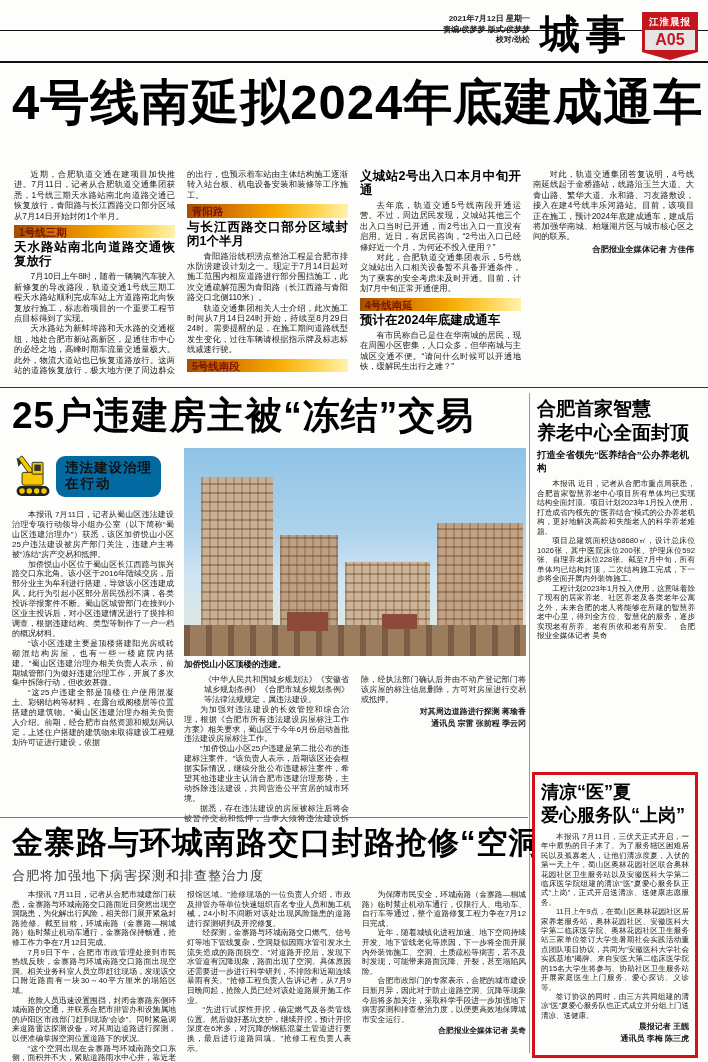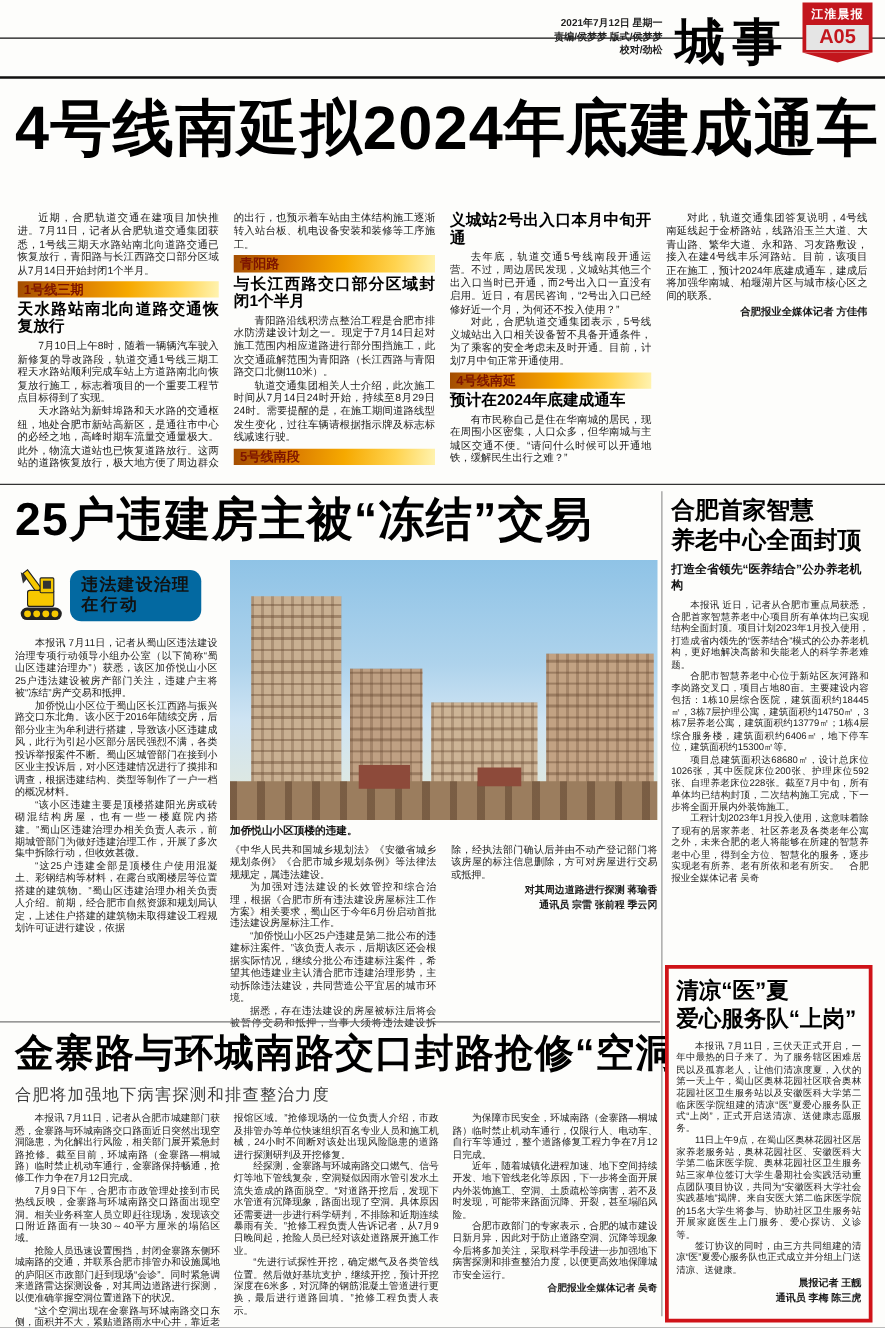--- a/index.html
+++ b/index.html
@@ -8,36 +8,36 @@
     position:relative; width:708px; height:1062px; margin:0 auto;
     background:#fdfdfb; overflow:hidden; color:#1a1a1a;
     font-family:"Liberation Sans","DejaVu Sans",sans-serif;
   }
   
   .mast-rule-thin { position:absolute; top:30px; left:0; right:0; height:1px; background:#111; }
   .mast-rule-thick { position:absolute; top:61px; left:0; right:0; height:2px; background:#111; }
   .mast { position:absolute; top:0; right:10px; display:flex; align-items:flex-start; gap:10px; z-index:3; }
   .mast-date { margin-top:14px; text-align:right; font-size:8px; line-height:10.5px; color:#222; font-weight:600; }
   .mast-section { margin-top:12px; font-size:40px; font-weight:900; letter-spacing:6px; color:#000; line-height:44px; }
-  .mast-tab { position:relative; margin-top:2px; width:56px; background:#c3161d; padding:3px 3px 2px; }
+  .mast-tab { position:relative; margin-top:12px; width:56px; background:#c3161d; padding:3px 3px 2px; }
   .mast-paper { color:#fff; font-size:9.5px; font-weight:800; text-align:center; letter-spacing:1px; line-height:13px; }
   .mast-page { margin-top:2px; background:#e5e5e5; color:#c3161d; font-size:16px; font-weight:900; text-align:center; line-height:20px; }
   .mast-tab::after { content:""; position:absolute; left:0; top:100%; border-left:28px solid transparent;
     border-right:28px solid transparent; border-top:8px solid #c3161d; }
   
   .a1-headline { position:absolute; top:70px; left:12px; width:684px; font-size:49px; font-weight:900;
     letter-spacing:1px; color:#000; white-space:nowrap; }
   .a1-subhead { position:absolute; top:133px; left:15px; font-size:22px; font-weight:500; color:#3d3d3d; letter-spacing:1px; }
   .a1-body { position:absolute; top:169px; left:14px; width:680px; height:214px;
     column-count:4; column-gap:12px; column-fill:auto; overflow:hidden;
     font-size:8.3px; line-height:10.4px; text-align:justify; }
   .banner-wrap { height:58px; margin:2px 0 4px; break-inside:avoid; }
   
   .para { text-indent:2em; }
-  .para.cont { text-indent:0; }
+  .para.cont { text-indent:0;margin-left:20px; }
   .sec-tag { margin:4px 0 2px; padding:2px 5px 1px; font-size:10.5px; font-weight:800; color:#7d1400;
     background:linear-gradient(95deg,#a34d00 0%,#d97900 28%,#f6a900 55%,#ffd34e 80%,#fff3b0 100%);
     break-inside:avoid; }
   .sec-sub { margin:1px 0 3px; font-size:12.5px; font-weight:800; color:#000; break-inside:avoid; line-height:14px; }
   .byline { text-align:right; margin-top:2px; font-weight:600; }
   
   .rule-a1 { position:absolute; top:387px; left:0; right:0; height:1px; background:#333; }
   .rule-a2 { position:absolute; top:817px; left:0; width:528px; height:1px; background:#777; }
   .rule-vert { position:absolute; top:393px; left:529px; width:1px; height:660px; background:#999; }
   
@@ -204,21 +204,20 @@
   </div>
 
   <div class="sb1">
     <div class="sb1-title">
       <div>合肥首家智慧</div>
       <div>养老中心全面封顶</div>
     </div>
     <div class="sb1-subhead">打造全省领先“医养结合”公办养老机构</div>
     <div class="sb1-body">
         <div class="para">本报讯 近日，记者从合肥市重点局获悉，合肥首家智慧养老中心项目所有单体均已实现结构全面封顶。项目计划2023年1月投入使用，打造成省内领先的“医养结合”模式的公办养老机构，更好地解决高龄和失能老人的科学养老难题。</div>
-        <div class="para">合肥市智慧养老中心位于新站区灰河路和李岗路交叉口，项目占地80亩。主要建设内容包括：1栋10层综合医院，建筑面积约18445㎡，3栋7层护理公寓，建筑面积约14750㎡，3栋7层养老公寓，建筑面积约13779㎡；1栋4层综合服务楼，建筑面积约6406㎡，地下停车位，建筑面积约15300㎡等。</div>
         <div class="para">项目总建筑面积达68680㎡，设计总床位1026张，其中医院床位200张、护理床位592张、自理养老床位228张。截至7月中旬，所有单体均已结构封顶，二次结构施工完成，下一步将全面开展内外装饰施工。</div>
         <div class="para">工程计划2023年1月投入使用，这意味着除了现有的居家养老、社区养老及各类老年公寓之外，未来合肥的老人将能够在所建的智慧养老中心里，得到全方位、智慧化的服务，逐步实现老有所养、老有所依和老有所安。　合肥报业全媒体记者 吴奇</div>
       </div>
   </div>
 
   <div class="sb2">
     <div class="sb2-title">
       <div>清凉“医”夏</div>
       <div>爱心服务队“上岗”</div>
     </div>

